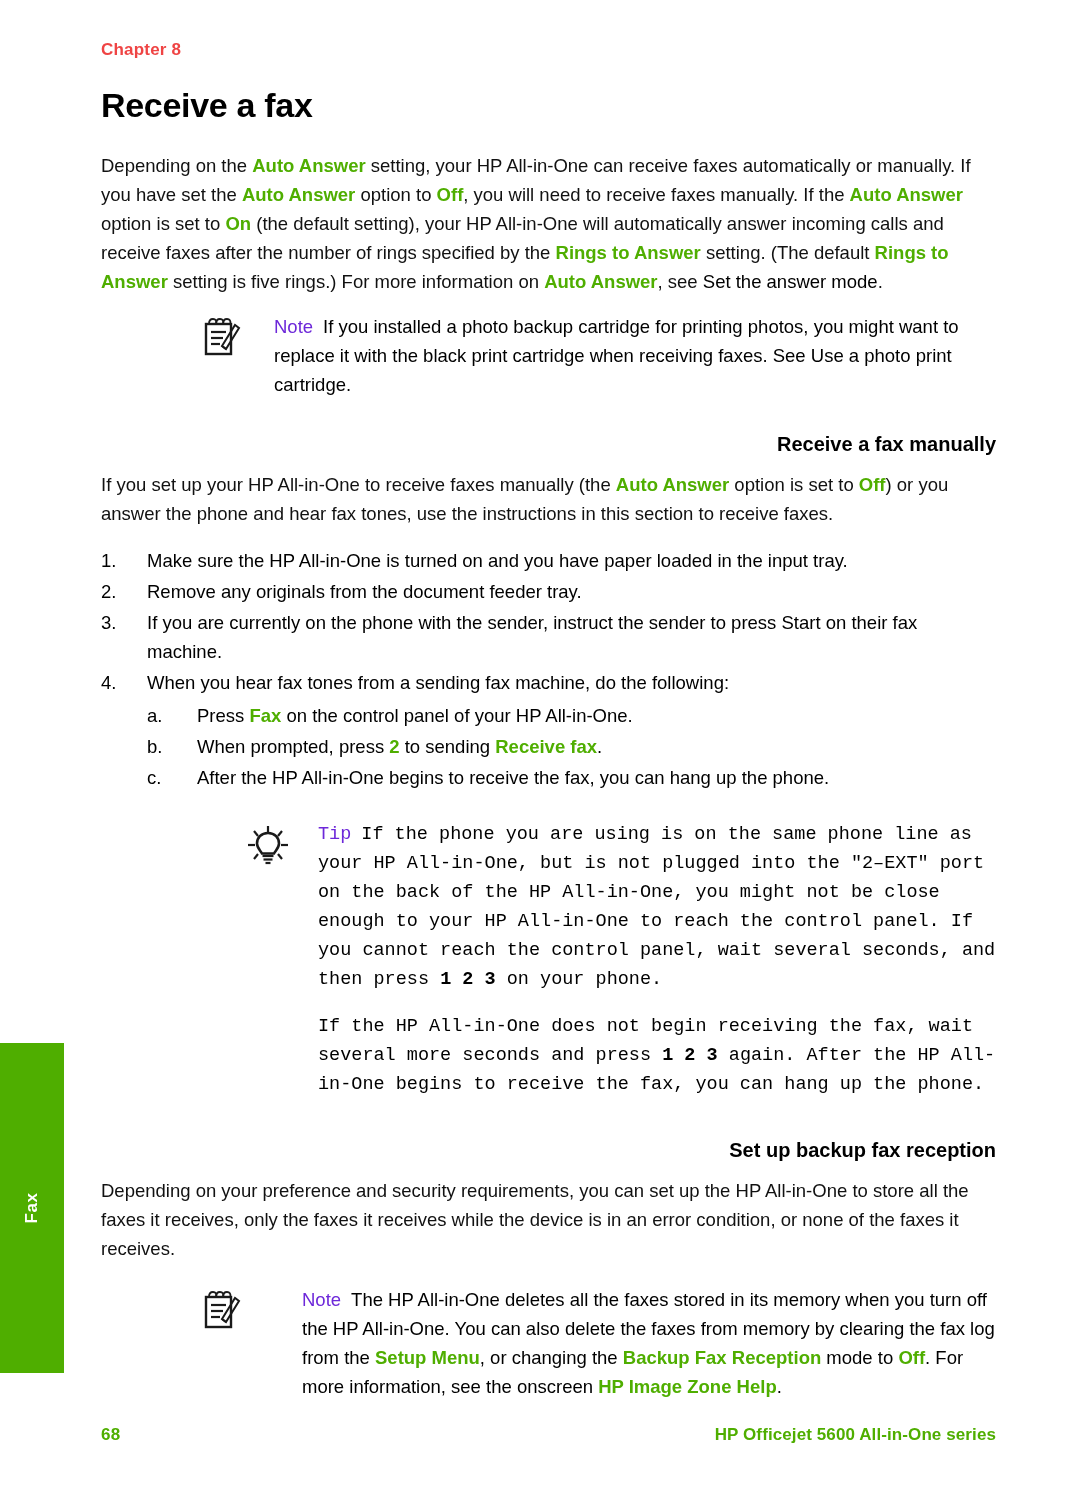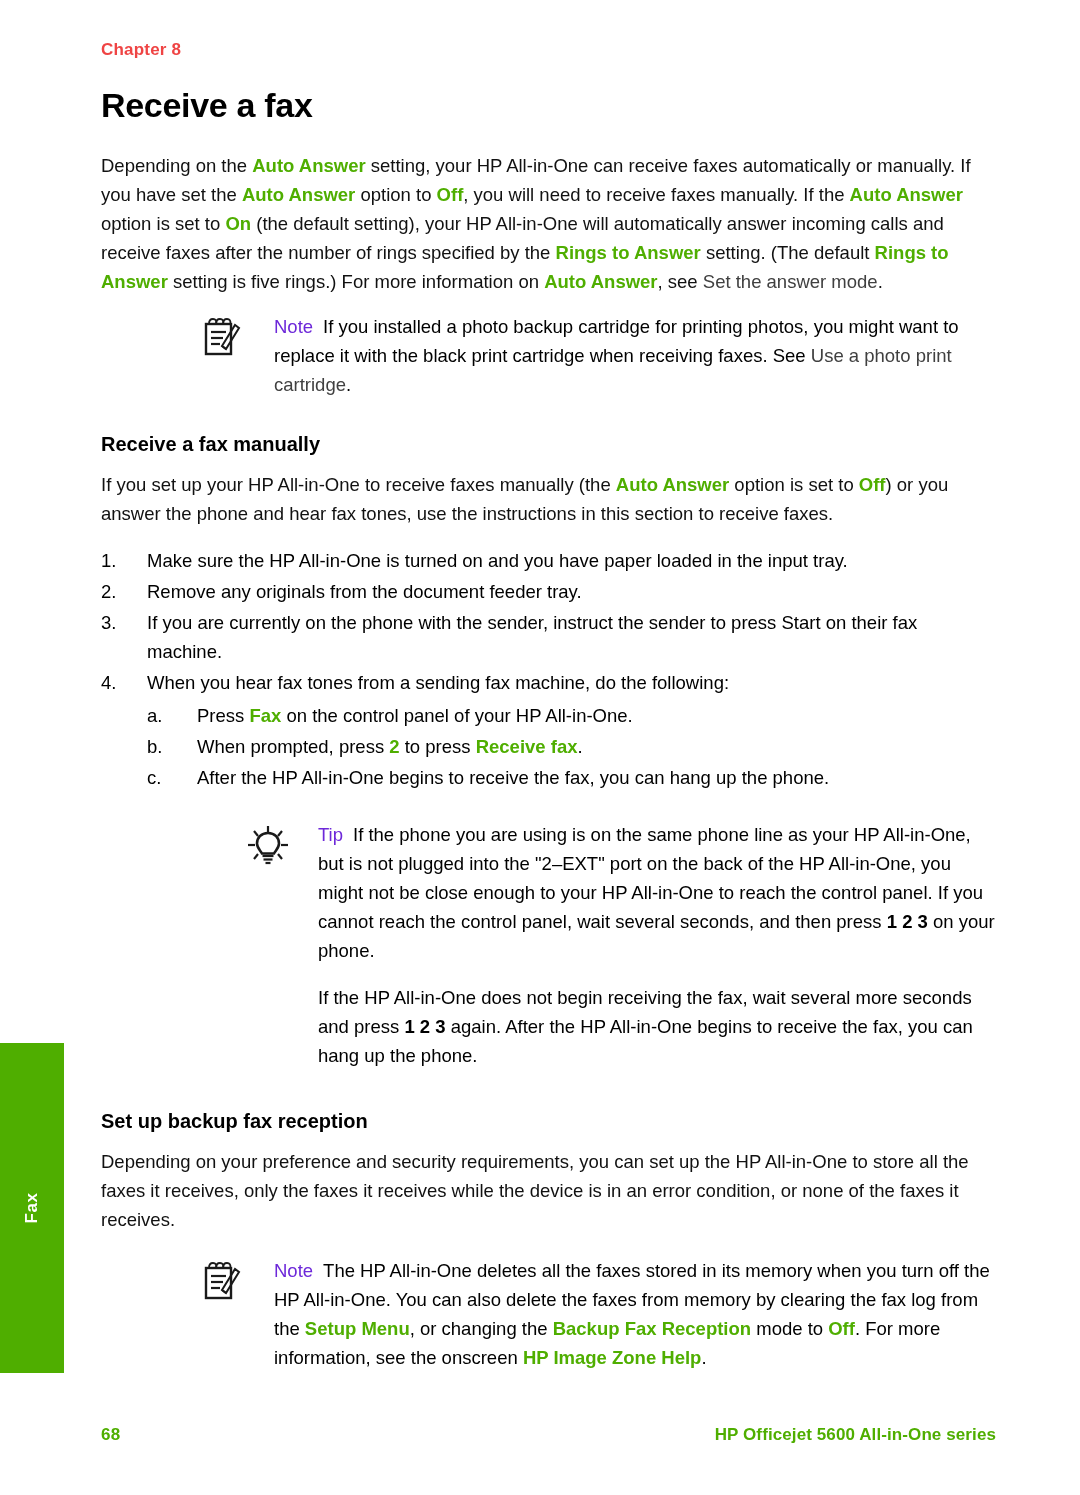--- a/index.html
+++ b/index.html
@@ -69,35 +69,36 @@
     font-weight: bold;
     letter-spacing: -0.3px;
     color: #000000;
   }
 
   h2.subhead {
     margin: 0 0 14px 0;
     font-size: 20px;
     font-weight: bold;
     color: #000000;
+    text-align: right;
   }
 
   .indent {
     margin-left: 101px;
   }
 
   p.body {
     margin: 0 0 16px 0;
     font-size: 18.5px;
     line-height: 29px;
     color: #111111;
   }
 
   .g { color: #4fae00; font-weight: bold; }
-  .lnk { color: #404040; }
+  .lnk { color: #000000; }
   .b { font-weight: bold; color: #000; }
 
   
   .callout {
     display: flex;
     align-items: flex-start;
     margin: 16px 0 18px 0;
   }
   .callout .icon-cell {
     flex: 0 0 72px;
@@ -236,27 +237,27 @@
 
     <p class="body indent"><span>If you set up your HP All-in-One to receive faxes manually (the </span><span class="g">Auto Answer</span><span> option is set to </span><span class="g">Off</span><span>) or you answer the phone and hear fax tones, use the instructions in this section to receive faxes.</span></p>
 
     <ol class="numbered indent" style="margin-top:18px;">
       <li><span>Make sure the HP All-in-One is turned on and you have paper loaded in the input tray.</span></li>
       <li><span>Remove any originals from the document feeder tray.</span></li>
       <li><span>If you are currently on the phone with the sender, instruct the sender to press Start on their fax machine.</span></li>
       <li><span>When you hear fax tones from a sending fax machine, do the following:</span>
         <ol class="lettered">
           <li><span>Press </span><span class="g">Fax</span><span> on the control panel of your HP All-in-One.</span></li>
-          <li><span>When prompted, press </span><span class="g">2</span><span> to press </span><span class="g">Receive fax</span><span>.</span></li>
+          <li><span>When prompted, press </span><span class="g">2</span><span> to sending </span><span class="g">Receive fax</span><span>.</span></li>
           <li><span>After the HP All-in-One begins to receive the fax, you can hang up the phone.</span></li>
         </ol>
       </li>
     </ol>
 
-    <div class="callout lvl2" style="margin-top:28px;">
+    <div class="callout lvl2" style="margin-top:28px;font-family:Liberation Mono, monospace;">
       <div class="icon-cell">
         <svg class="cicon" width="44" height="44" viewBox="0 0 44 44">
 
           <g stroke="#1a1a1a" stroke-width="2.2" stroke-linecap="butt">
             <line x1="22" y1="2" x2="22" y2="9"></line>
             <line x1="8" y1="7" x2="12" y2="12"></line>
             <line x1="36" y1="7" x2="32" y2="12"></line>
             <line x1="2" y1="21" x2="9" y2="21"></line>
             <line x1="42" y1="21" x2="35" y2="21"></line>
             <line x1="8" y1="35" x2="12" y2="30"></line>
@@ -275,21 +276,21 @@
       <div class="text-cell">
         <p><span class="kw">Tip</span><span>If the phone you are using is on the same phone line as your HP All-in-One, but is not plugged into the "2–EXT" port on the back of the HP All-in-One, you might not be close enough to your HP All-in-One to reach the control panel. If you cannot reach the control panel, wait several seconds, and then press </span><span class="b">1 2 3</span><span> on your phone.</span></p>
         <p><span>If the HP All-in-One does not begin receiving the fax, wait several more seconds and press </span><span class="b">1 2 3</span><span> again. After the HP All-in-One begins to receive the fax, you can hang up the phone.</span></p>
       </div>
     </div>
 
     <h2 class="subhead" style="margin-top:40px;">Set up backup fax reception</h2>
 
     <p class="body indent">Depending on your preference and security requirements, you can set up the HP All-in-One to store all the faxes it receives, only the faxes it receives while the device is in an error condition, or none of the faxes it receives.</p>
 
-    <div class="callout lvl1" style="margin-top:22px;">
+    <div class="callout lvl1" style="margin-top:22px;gap:28px;">
       <div class="icon-cell">
         <svg class="cicon" width="40" height="44" viewBox="0 0 40 44">
           <g stroke="#1a1a1a" stroke-width="1.8" fill="none">
             <path d="M7 8 q0 -5 4 -5 q4 0 3.4 5"></path>
             <path d="M14 8 q0 -5 4 -5 q4 0 3.4 5"></path>
             <path d="M21 8 q0 -5 4 -5 q4 0 3.4 5"></path>
           </g>
           <rect x="4" y="8" width="25" height="30" fill="none" stroke="#1a1a1a" stroke-width="2.4"></rect>
           <g stroke="#1a1a1a" stroke-width="2.2">
             <line x1="9" y1="16" x2="24" y2="16"></line>

